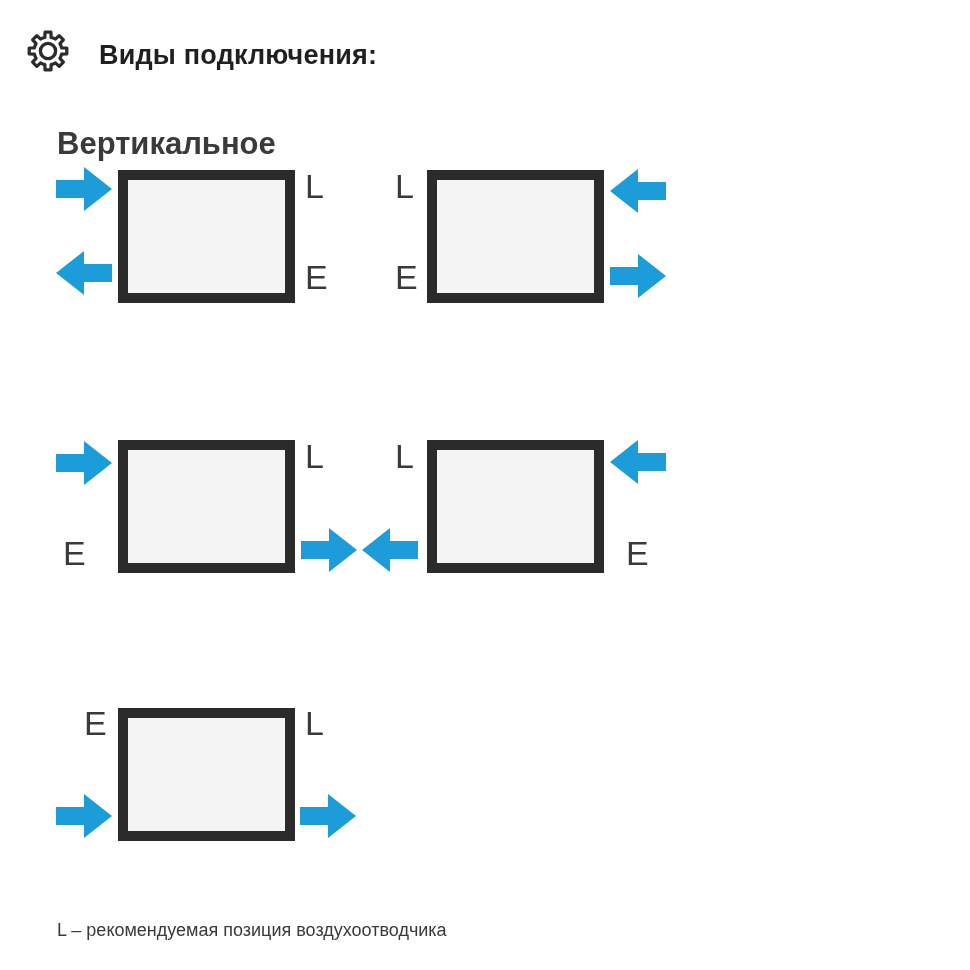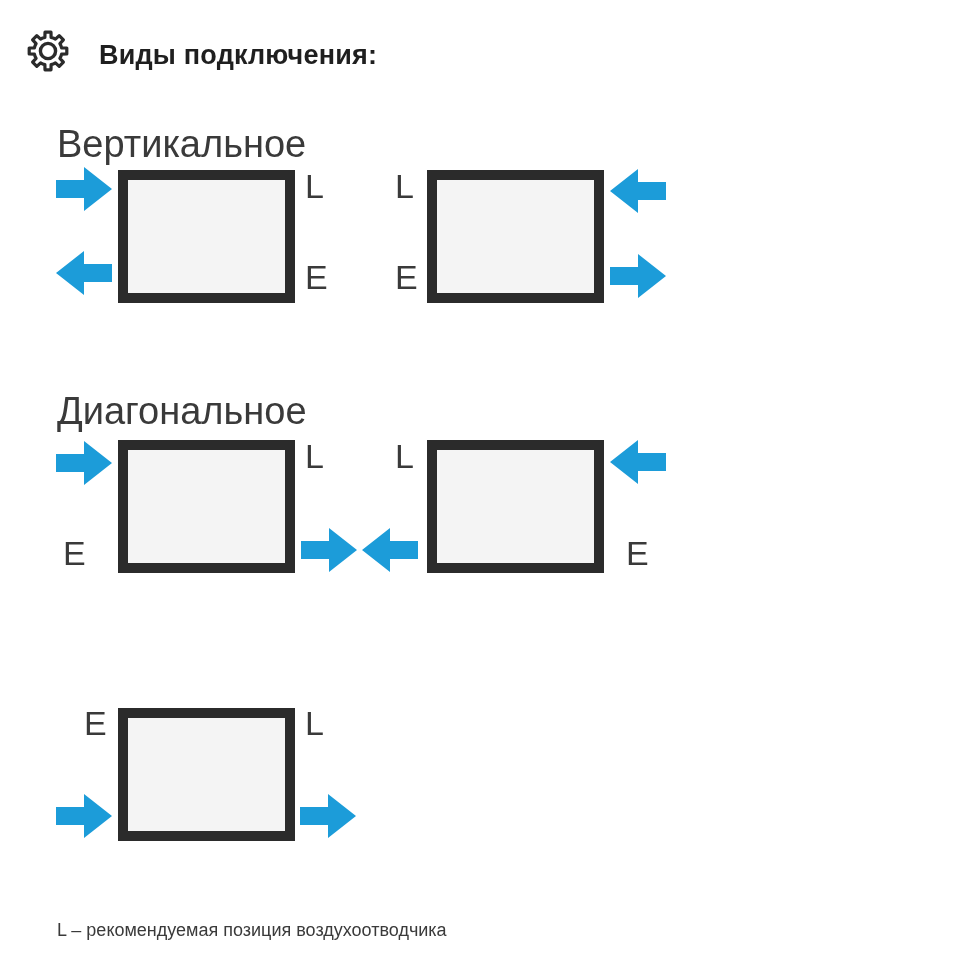--- a/index.html
+++ b/index.html
@@ -22,21 +22,21 @@
   .header-row { position: absolute; left: 0; top: 0; width: 970px; height: 90px; text-align: right; }
   .gear { position: absolute; left: 26px; top: 29px; width: 44px; height: 44px; color: var(--outline-dark); }
   .header-title {
     position: absolute; left: 99px; top: 40px;
     font-size: 27px; font-weight: 700; color: var(--text-primary);
     letter-spacing: 0.2px; white-space: nowrap;
   }
 
   .section-title {
     position: absolute;
-    font-size: 38px; font-weight: 400; color: var(--text-secondary);
+    font-size: 31px; font-weight: 700; color: var(--text-secondary);
     white-space: nowrap; line-height: 34px;
   }
 
   .radiator {
     position: absolute;
     width: 177px; height: 133px;
     border: 10px solid var(--outline-dark);
     background: var(--radiator-fill);
   }
 
@@ -95,21 +95,20 @@
     <svg viewBox="0 0 56 44">
         <polygon fill="currentColor" points="0,13 28,13 28,0 56,22 28,44 28,31 0,31"></polygon>
       </svg>
   </span>
   <span class="arrow" style="left:610px; top:254px;">
     <svg viewBox="0 0 56 44">
         <polygon fill="currentColor" points="0,13 28,13 28,0 56,22 28,44 28,31 0,31"></polygon>
       </svg>
   </span>
 
-  <div class="section-title" style="left:57px; top:394px;">Диагональное</div>
 
   <span class="arrow" style="left:56px; top:441px;">
     <svg viewBox="0 0 56 44">
         <polygon fill="currentColor" points="0,13 28,13 28,0 56,22 28,44 28,31 0,31"></polygon>
       </svg>
   </span>
   <div class="plug-label" style="left:63px; top:536px;">E</div>
   <div class="radiator" style="left:118px; top:440px;"></div>
   <div class="plug-label" style="left:305px; top:439px;">L</div>
   <span class="arrow" style="left:301px; top:528px;">

